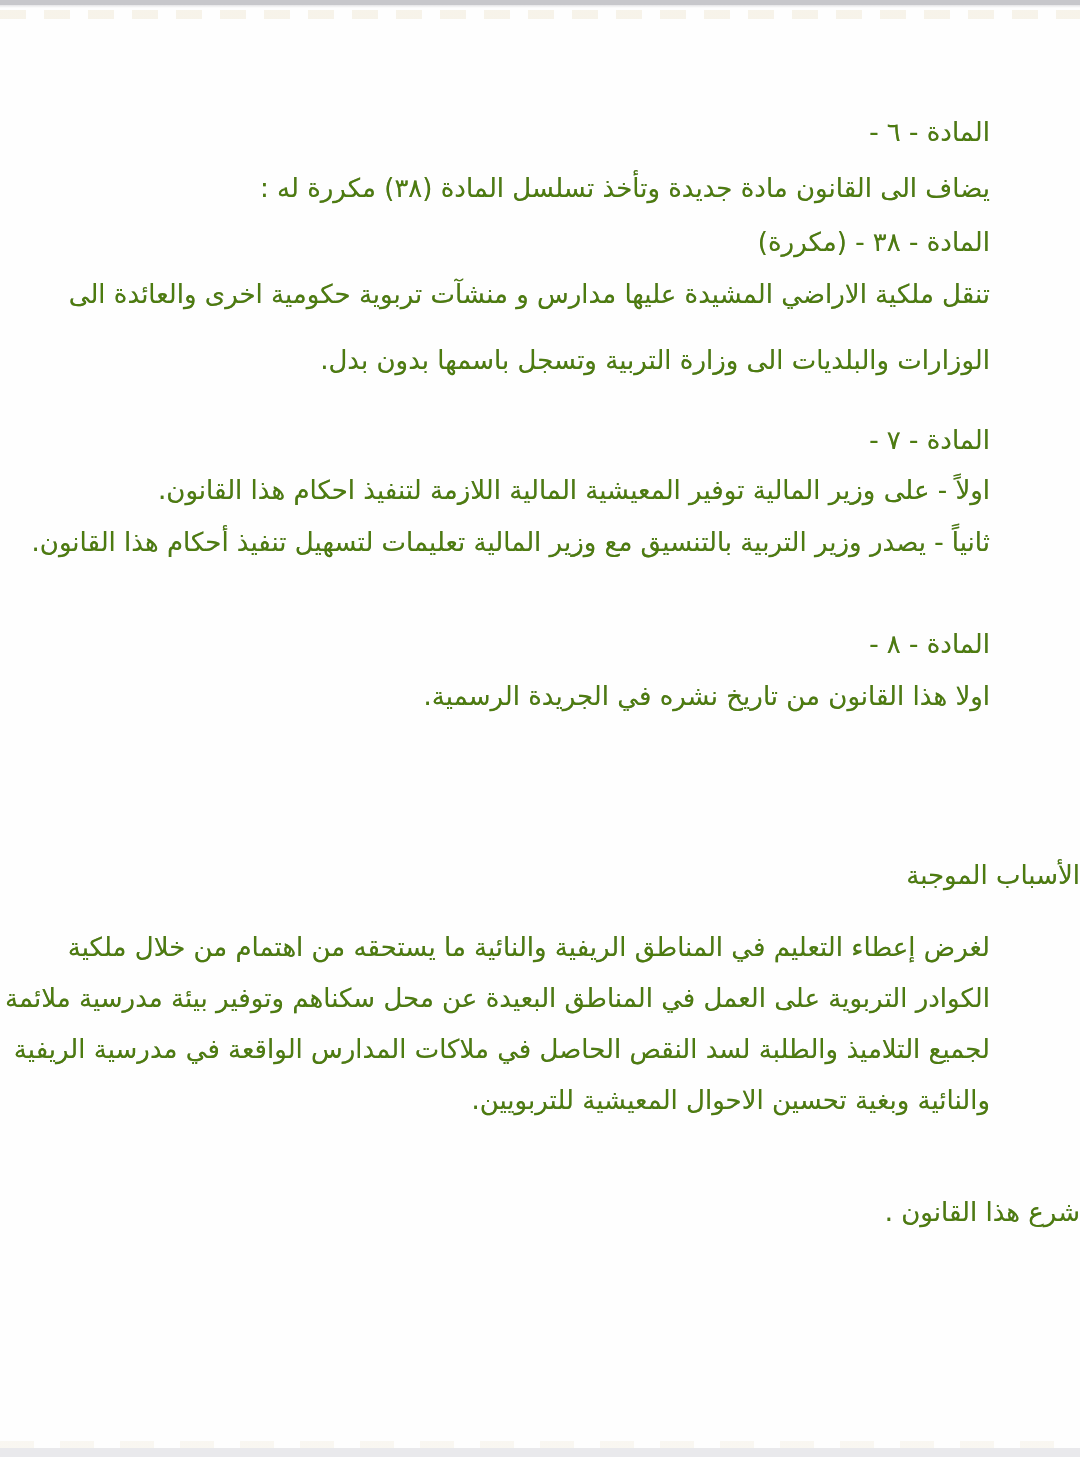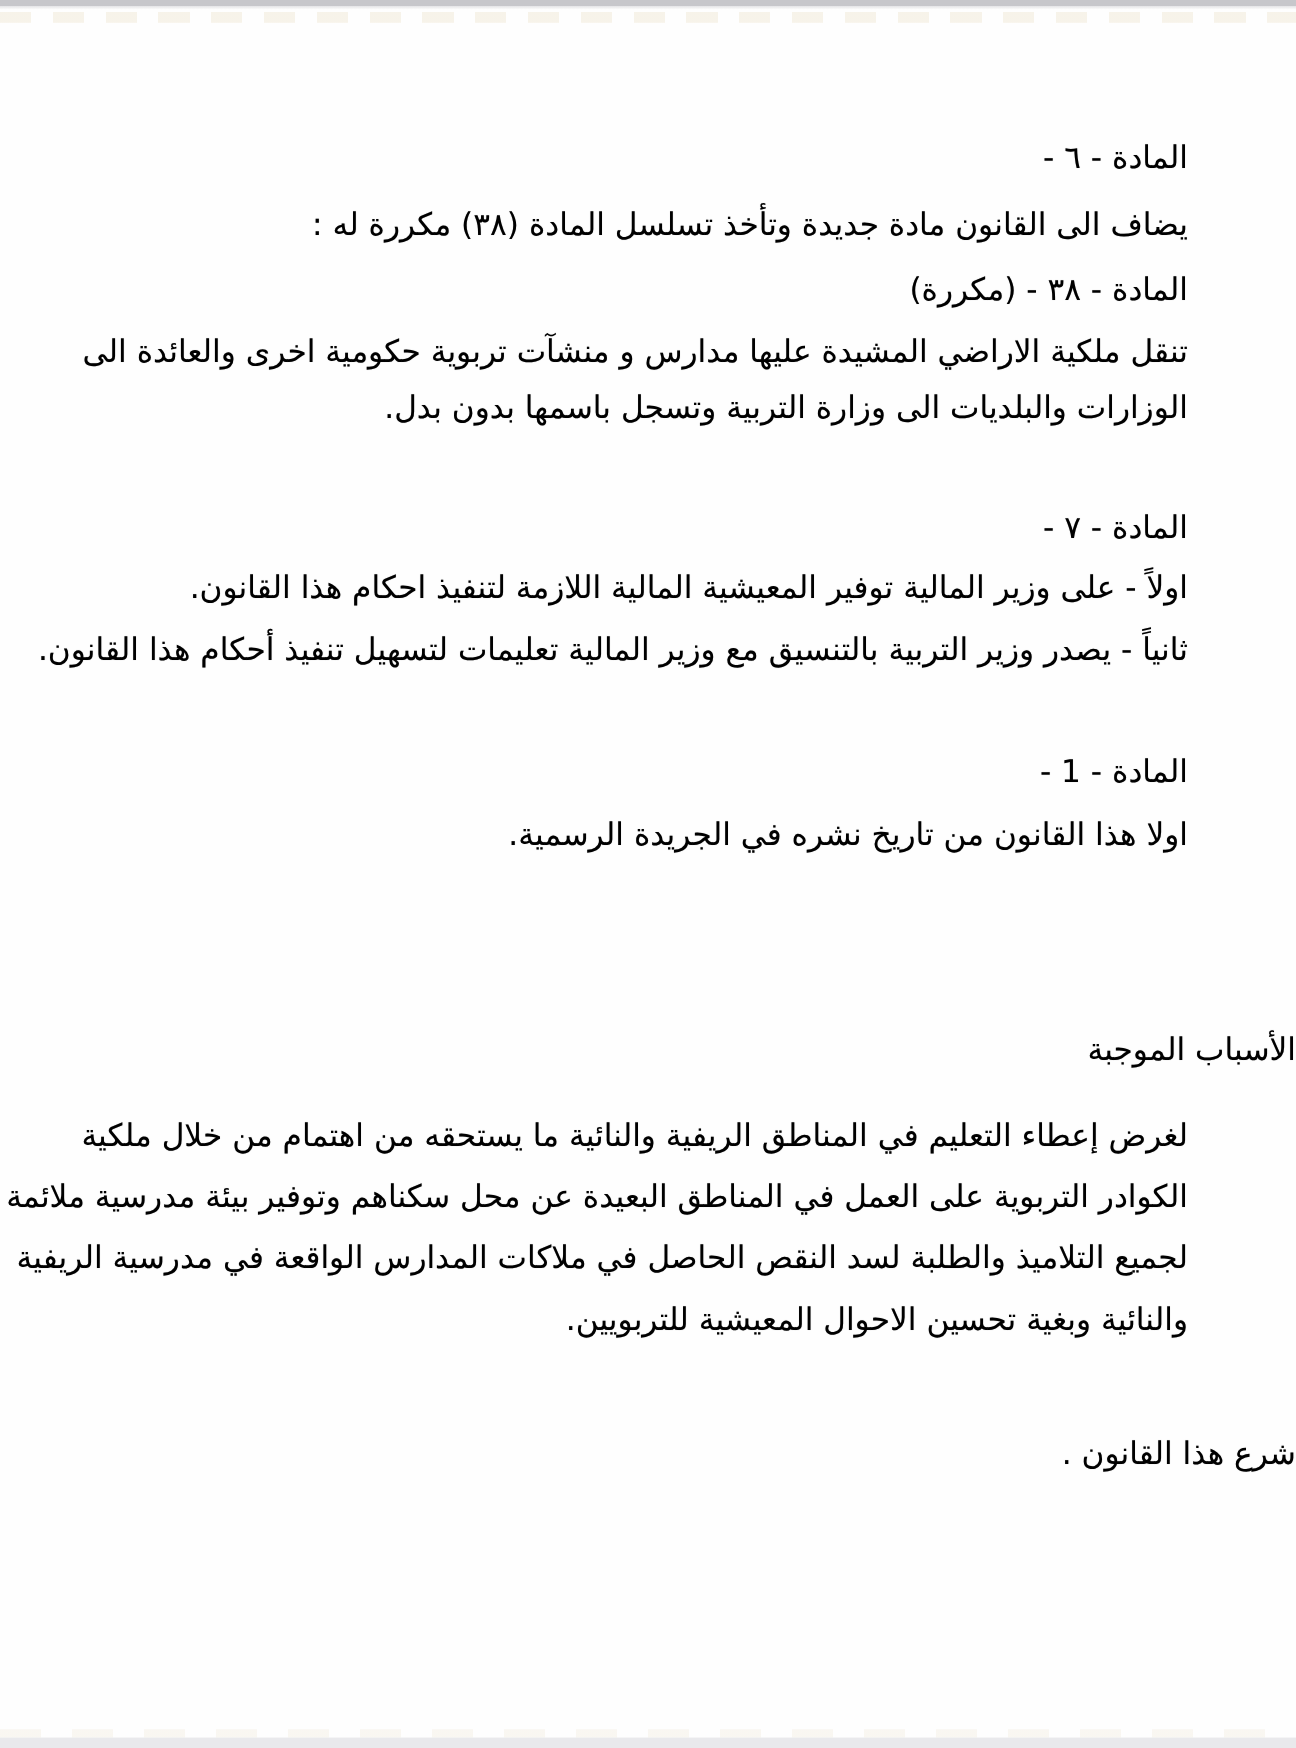--- a/index.html
+++ b/index.html
@@ -41,47 +41,47 @@
 
   .line {
     position: absolute;
     right: 90px;
     direction: rtl;
     unicode-bidi: plaintext;
     text-align: right;
     white-space: nowrap;
     font-size: 26px;
     line-height: 40px;
-    color: #000000;
+    color: #4d7c0f;
     text-shadow: 0 0 0.6px rgba(40,40,40,0.45);
   }
   .center {
     left: 0; right: 0;
   }
 </style>
 </head>
 <body>
 
 <div class="page">
 
   <div class="edge-top"></div>
   <div class="edge-top-shadow"></div>
   <div class="smudge-strip"></div>
 
   <div class="line" style="top:112px">المادة - ٦ -</div>
   <div class="line" style="top:168px">يضاف الى القانون مادة جديدة وتأخذ تسلسل المادة (٣٨) مكررة له :</div>
   <div class="line" style="top:222px">المادة - ٣٨ - (مكررة)</div>
   <div class="line" style="top:274px">تنقل ملكية الاراضي المشيدة عليها مدارس و منشآت تربوية حكومية اخرى والعائدة الى</div>
-  <div class="line" style="top:320px">الوزارات والبلديات الى وزارة التربية وتسجل باسمها بدون بدل.</div>
+  <div class="line" style="top:340px">الوزارات والبلديات الى وزارة التربية وتسجل باسمها بدون بدل.</div>
 
   <div class="line" style="top:420px">المادة - ٧ -</div>
   <div class="line" style="top:470px">اولاً - على وزير المالية توفير المعيشية المالية اللازمة لتنفيذ احكام هذا القانون.</div>
   <div class="line" style="top:522px">ثانياً - يصدر وزير التربية بالتنسيق مع وزير المالية تعليمات لتسهيل تنفيذ أحكام هذا القانون.</div>
 
-  <div class="line" style="top:624px">المادة - 1 -</div>
+  <div class="line" style="top:624px">المادة - ٨ -</div>
   <div class="line" style="top:676px">اولا هذا القانون من تاريخ نشره في الجريدة الرسمية.</div>
 
   <div class="line center" style="top:855px">الأسباب الموجبة</div>
 
   <div class="line" style="top:927px">لغرض إعطاء التعليم في المناطق الريفية والنائية ما يستحقه من اهتمام من خلال ملكية</div>
   <div class="line" style="top:978px">الكوادر التربوية على العمل في المناطق البعيدة عن محل سكناهم وتوفير بيئة مدرسية ملائمة</div>
   <div class="line" style="top:1029px">لجميع التلاميذ والطلبة لسد النقص الحاصل في ملاكات المدارس الواقعة في مدرسية الريفية</div>
   <div class="line" style="top:1080px">والنائية وبغية تحسين الاحوال المعيشية للتربويين.</div>
 
   <div class="line center" style="top:1192px">شرع هذا القانون .</div>

